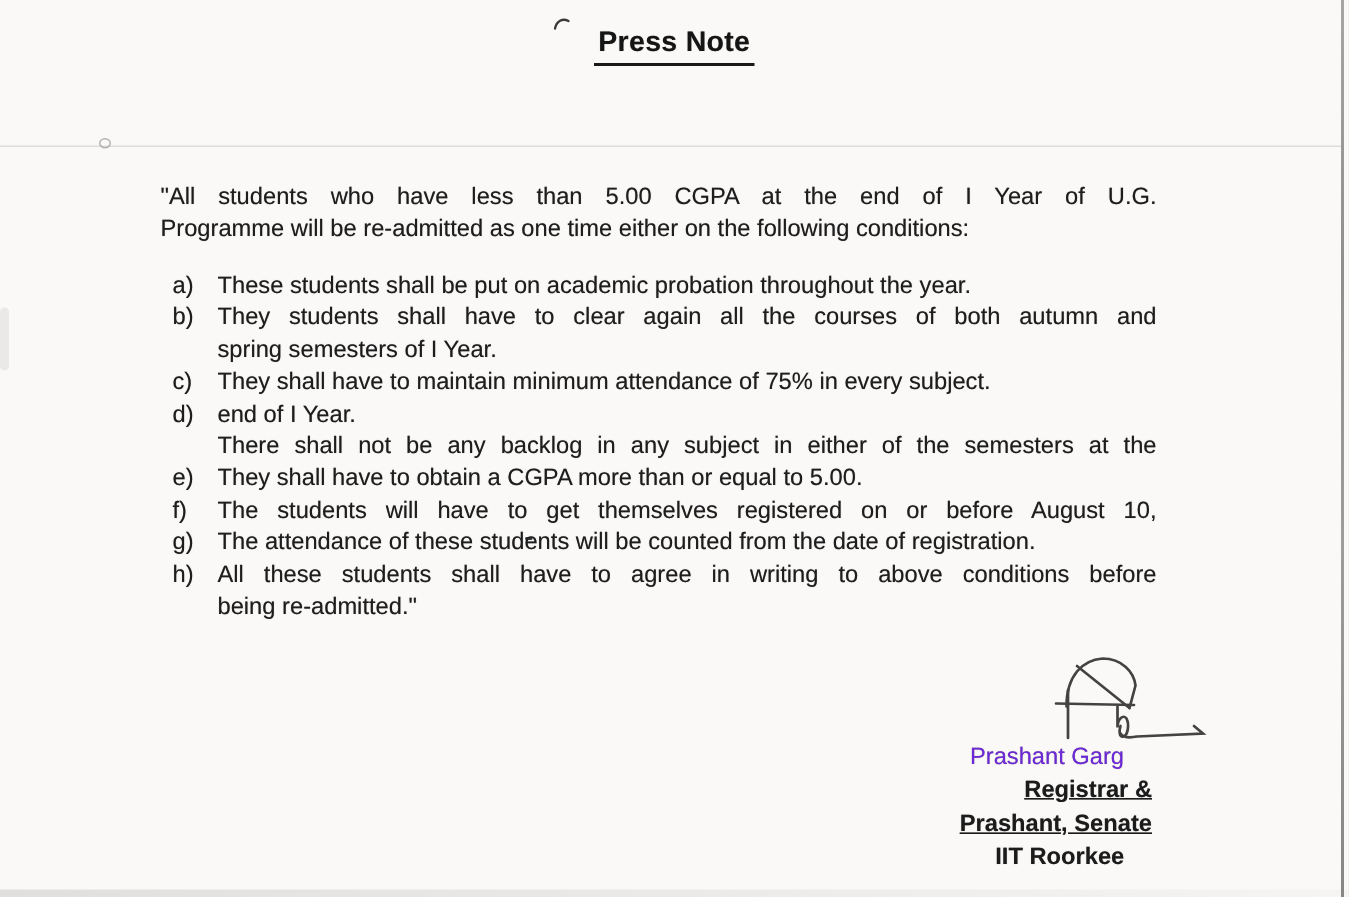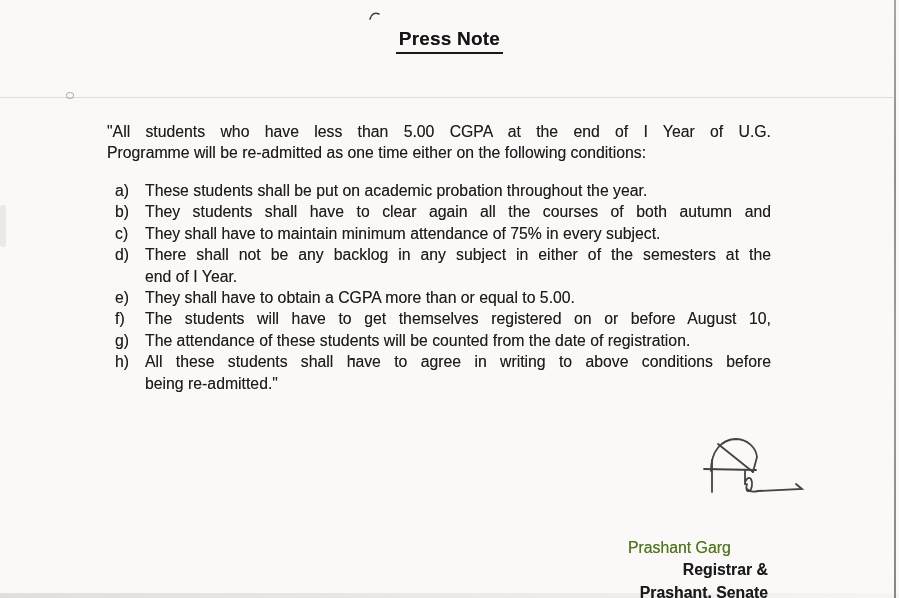--- a/index.html
+++ b/index.html
@@ -9,21 +9,21 @@
     margin:0 auto;
     background:#fbf9f8;
     overflow:hidden;
     font-family:"Liberation Sans", sans-serif;
     color:#1d1d1d;
   }
   .soft { text-shadow:0 0 0.5px rgba(35,35,35,0.55); }
 
   
   .title-wrap {
-    position:absolute; left:0; right:0; top:27px;
+    position:absolute; left:0; right:0; top:17px;
     text-align:center;
   }
   .title {
     display:inline-block;
     font-size:19px; font-weight:bold; color:#151515;
     line-height:24px;
     padding:0 3px 1px 3px;
     border-bottom:2px solid #1a1a1a;
     letter-spacing:0.2px;
   }
@@ -53,23 +53,23 @@
   }
   .cond-item { position:relative; padding-left:38px; }
   .marker { position:absolute; left:8px; top:0; }
 
   
   .sig-svg { position:absolute; left:680px; top:438px; width:130px; height:72px; }
   .sig-block {
     position:absolute; left:628px; top:494px; width:142px;
     font-size:15.8px; line-height:22.4px;
   }
-  .sig-name { text-align:left; padding-right:2px; color:#4d7c0f;margin-top:43px; }
+  .sig-name { text-align:center; padding-right:2px; color:#6d28d9; }
   .sig-line { font-weight:bold; color:#1b1b1b; }
-  .sig-line.right { text-align:right; padding-right:2px; }
+  .sig-line.right { text-align:right; padding-right:2px;text-decoration:underline; }
   .sig-line.left { text-align:center; padding-left:15px; }
 
   
   .edge-right {
     position:absolute; left:894px; top:0; width:2px; height:598px;
     background:linear-gradient(to bottom,#8a8a8a 0%,#6b6b6b 30%,#7e7e7e 60%,#606060 100%);
     opacity:0.75;
   }
   .fold-line {
     position:absolute; left:0; top:97px; width:894px; height:1px;
@@ -122,33 +122,34 @@
       <div class="cond-item">
         <span class="marker">a)</span>
         <div class="cond-text">
           <div class="tline">These students shall be put on academic probation throughout the year.</div>
         </div>
       </div>
       <div class="cond-item">
         <span class="marker">b)</span>
         <div class="cond-text">
           <div class="tline just">They students shall have to clear again all the courses of both autumn and</div>
+          <div class="tline">spring semesters of I Year.</div>
         </div>
       </div>
       <div class="cond-item">
         <span class="marker">c)</span>
         <div class="cond-text">
           <div class="tline">They shall have to maintain minimum attendance of 75% in every subject.</div>
         </div>
       </div>
       <div class="cond-item">
         <span class="marker">d)</span>
         <div class="cond-text">
+          <div class="tline">end of I Year.</div>
           <div class="tline just">There shall not be any backlog in any subject in either of the semesters at the</div>
-          <div class="tline">end of I Year.</div>
         </div>
       </div>
       <div class="cond-item">
         <span class="marker">e)</span>
         <div class="cond-text">
           <div class="tline">They shall have to obtain a CGPA more than or equal to 5.00.</div>
         </div>
       </div>
       <div class="cond-item">
         <span class="marker">f)</span>

